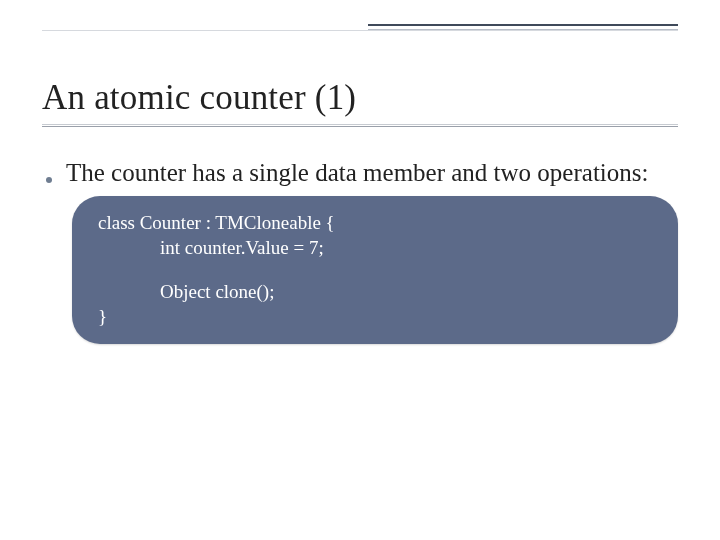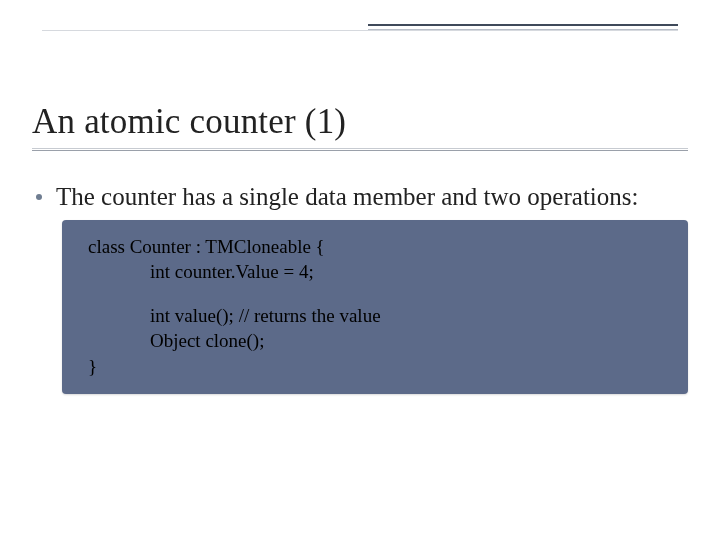--- a/index.html
+++ b/index.html
@@ -21,65 +21,64 @@
   .top-rule-thin {
     position: absolute;
     top: 30px;
     left: 42px;
     right: 42px;
     border-top: 1px solid #d6d9de;
   }
   .slide {
     position: absolute;
     inset: 0;
-    padding: 0 32px;
-    margin-top: 24px;
+    padding: 0 42px;
   }
   .title {
     margin-top: 78px;
     font-size: 35px;
     font-weight: 400;
     color: #222;
     letter-spacing: 0.2px;
   }
   .title-underline {
     margin-top: 6px;
     height: 3px;
     border-top: 1px solid #c7cbd1;
     border-bottom: 1px solid #9aa0aa;
     width: 100%;
   }
   .content {
     margin-top: 30px;
   }
   .bullet {
     display: flex;
-    align-items: flex-start;
+    align-items: center;
     font-size: 25px;
     color: #222;
     margin-bottom: 6px;
     line-height: 1.3;
   }
   .bullet .dot {
     flex: 0 0 auto;
     width: 6px;
     height: 6px;
     border-radius: 50%;
     background: #6f7d91;
     margin-top: 13px;
     margin-right: 14px;
     margin-left: 4px;
   }
   .bullet .txt { flex: 1 1 auto; }
   .code-box {
     margin: 6px 0 10px 30px;
     background: #5c6a89;
-    border-radius: 4px;
+    border-radius: 28px;
     padding: 14px 26px 14px 26px;
-    color: #000000;
+    color: #ffffff;
     font-family: Georgia, 'Times New Roman', serif;
     font-size: 19px;
     line-height: 1.35;
     box-shadow: 0 1px 2px rgba(0,0,0,0.15);
   }
   .code-box .ind1 { padding-left: 62px; display: block; }
   .code-box .ind0 { display: block; }
   .code-box .blank { height: 18px; display: block; }
 </style>
 </head>
@@ -95,22 +94,21 @@
 
   <div class="content">
 
     <div class="bullet">
       <span class="dot"></span>
       <span class="txt">The counter has a single data member and two operations:</span>
     </div>
 
     <div class="code-box">
       <span class="ind0">class Counter : TMCloneable {</span>
-      <span class="ind1">int counter.Value = 4;</span>
+      <span class="ind1">int counter.Value = 7;</span>
       <span class="blank"></span>
-      <span class="ind1">int value(); // returns the value</span>
       <span class="ind1">Object clone();</span>
       <span class="ind0">}</span>
     </div>
 
 
   </div>
 </div>
 
 </body></html>

